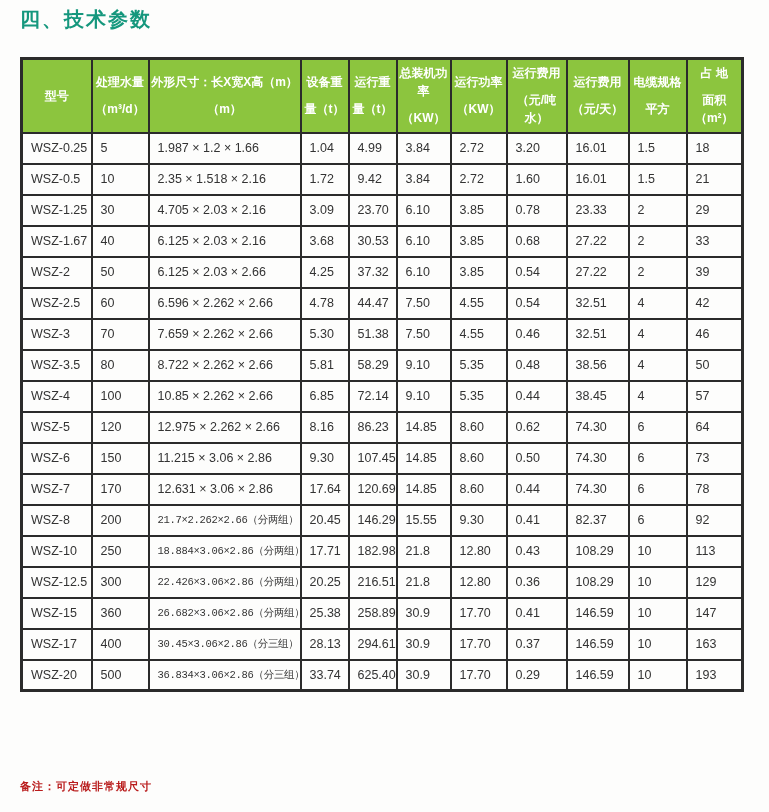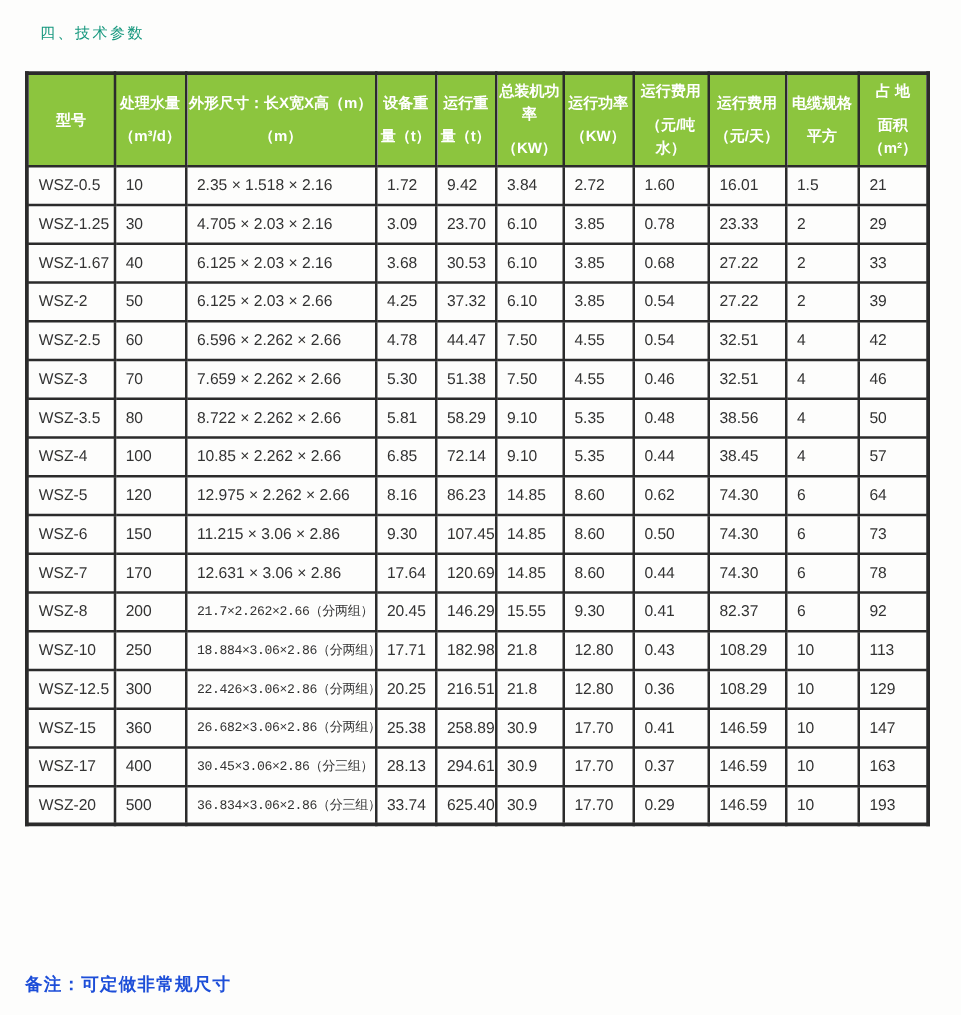--- a/index.html
+++ b/index.html
@@ -13,23 +13,23 @@
     position: relative;
     width: 769px;
     height: 812px;
     background: #fdfdfc;
     overflow: hidden;
   }
   .page-title {
     position: absolute;
     left: 20px;
     top: 6px;
-    margin: 12px;
-    font-size: 12px;
-    font-weight: normal;
+    margin: 0;
+    font-size: 20px;
+    font-weight: bold;
     color: #15977d;
     letter-spacing: 2px;
   }
   table.params {
     position: absolute;
     left: 20px;
     top: 57px;
     width: 721px;
     border-collapse: collapse;
     table-layout: fixed;
@@ -65,23 +65,23 @@
   }
   table.params tbody td.dims-small {
     font-size: 10.5px;
     letter-spacing: -0.3px;
     font-family: Liberation Mono, monospace;
   }
   .remark {
     position: absolute;
     left: 20px;
     top: 779px;
-    font-size: 14px;
+    font-size: 11px;
     font-weight: bold;
-    color: #1d4ed8;
+    color: #b91c1c;
     letter-spacing: 1px;
   }
 </style>
 </head>
 <body>
 
 <div class="page">
 
   <h1 class="page-title">四、技术参数</h1>
 
@@ -141,20 +141,33 @@
             <span class="h-line">平方</span>
           </th>
           <th>
             <span class="h-line">占 地</span>
             <span class="h-line">面积（m²）</span>
           </th>
         </tr>
     </thead>
     <tbody>
         <tr>
+          <td>WSZ-0.25</td>
+          <td>5</td>
+          <td>1.987 × 1.2 × 1.66</td>
+          <td>1.04</td>
+          <td>4.99</td>
+          <td>3.84</td>
+          <td>2.72</td>
+          <td>3.20</td>
+          <td>16.01</td>
+          <td>1.5</td>
+          <td>18</td>
+        </tr>
+        <tr>
           <td>WSZ-0.5</td>
           <td>10</td>
           <td>2.35 × 1.518 × 2.16</td>
           <td>1.72</td>
           <td>9.42</td>
           <td>3.84</td>
           <td>2.72</td>
           <td>1.60</td>
           <td>16.01</td>
           <td>1.5</td>

